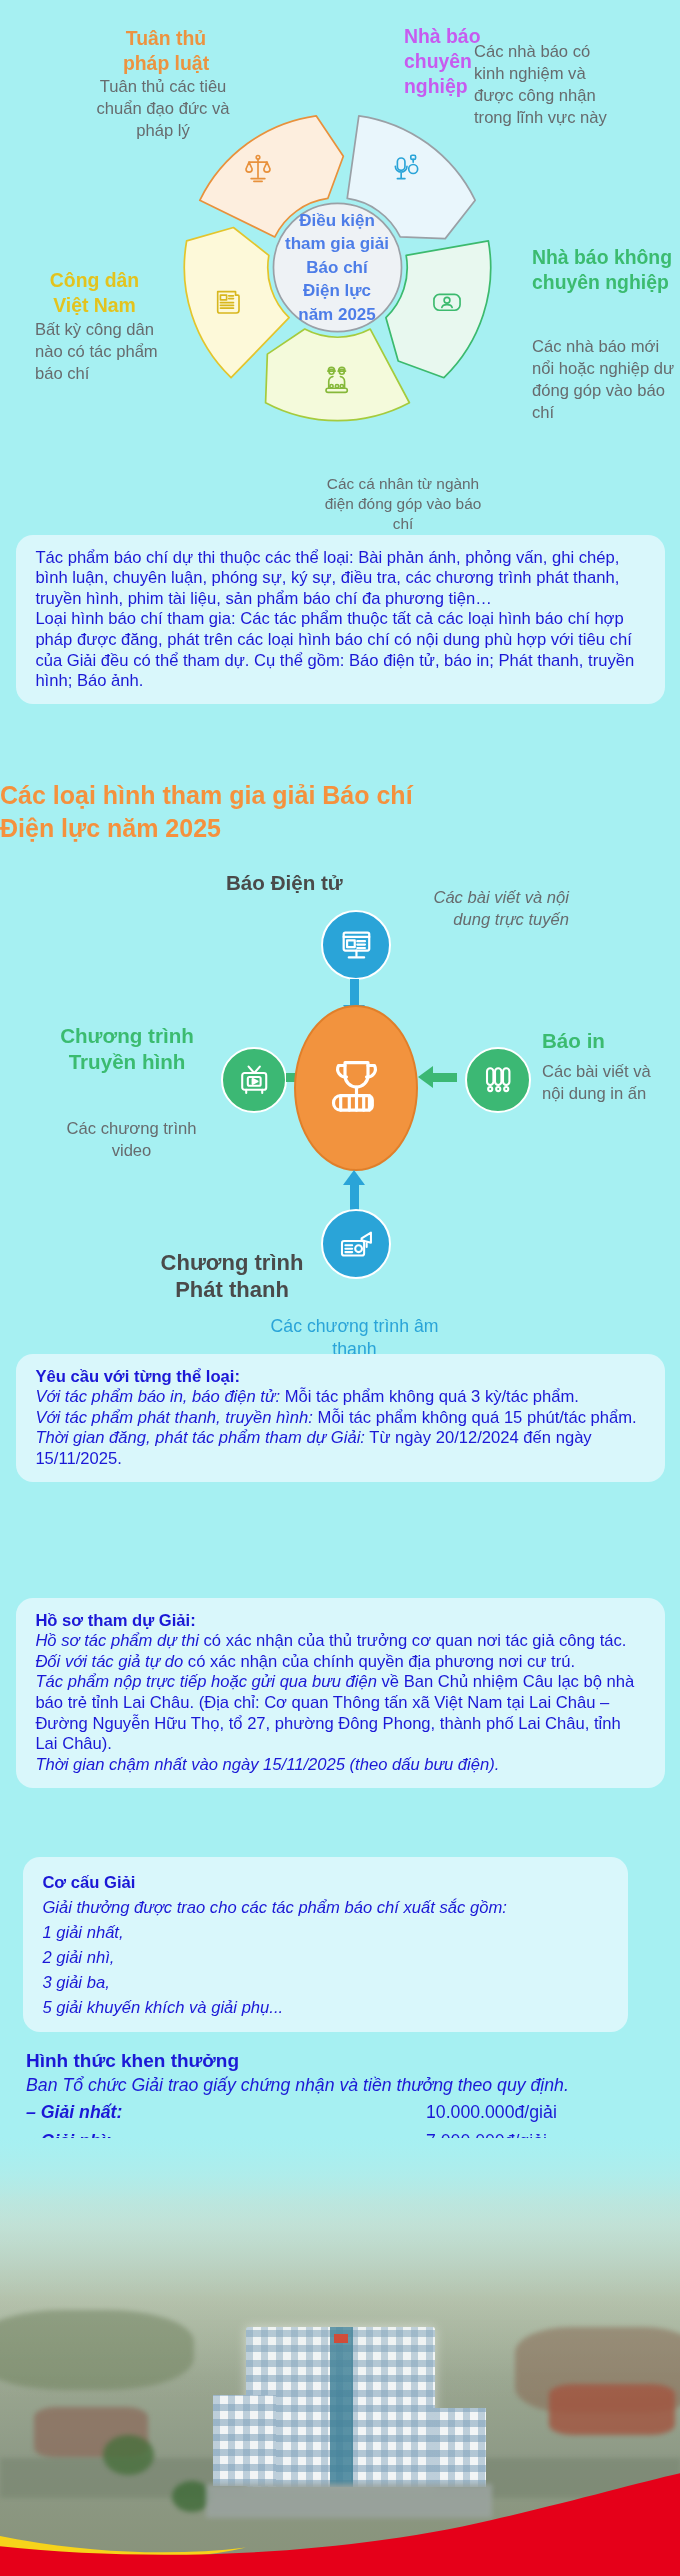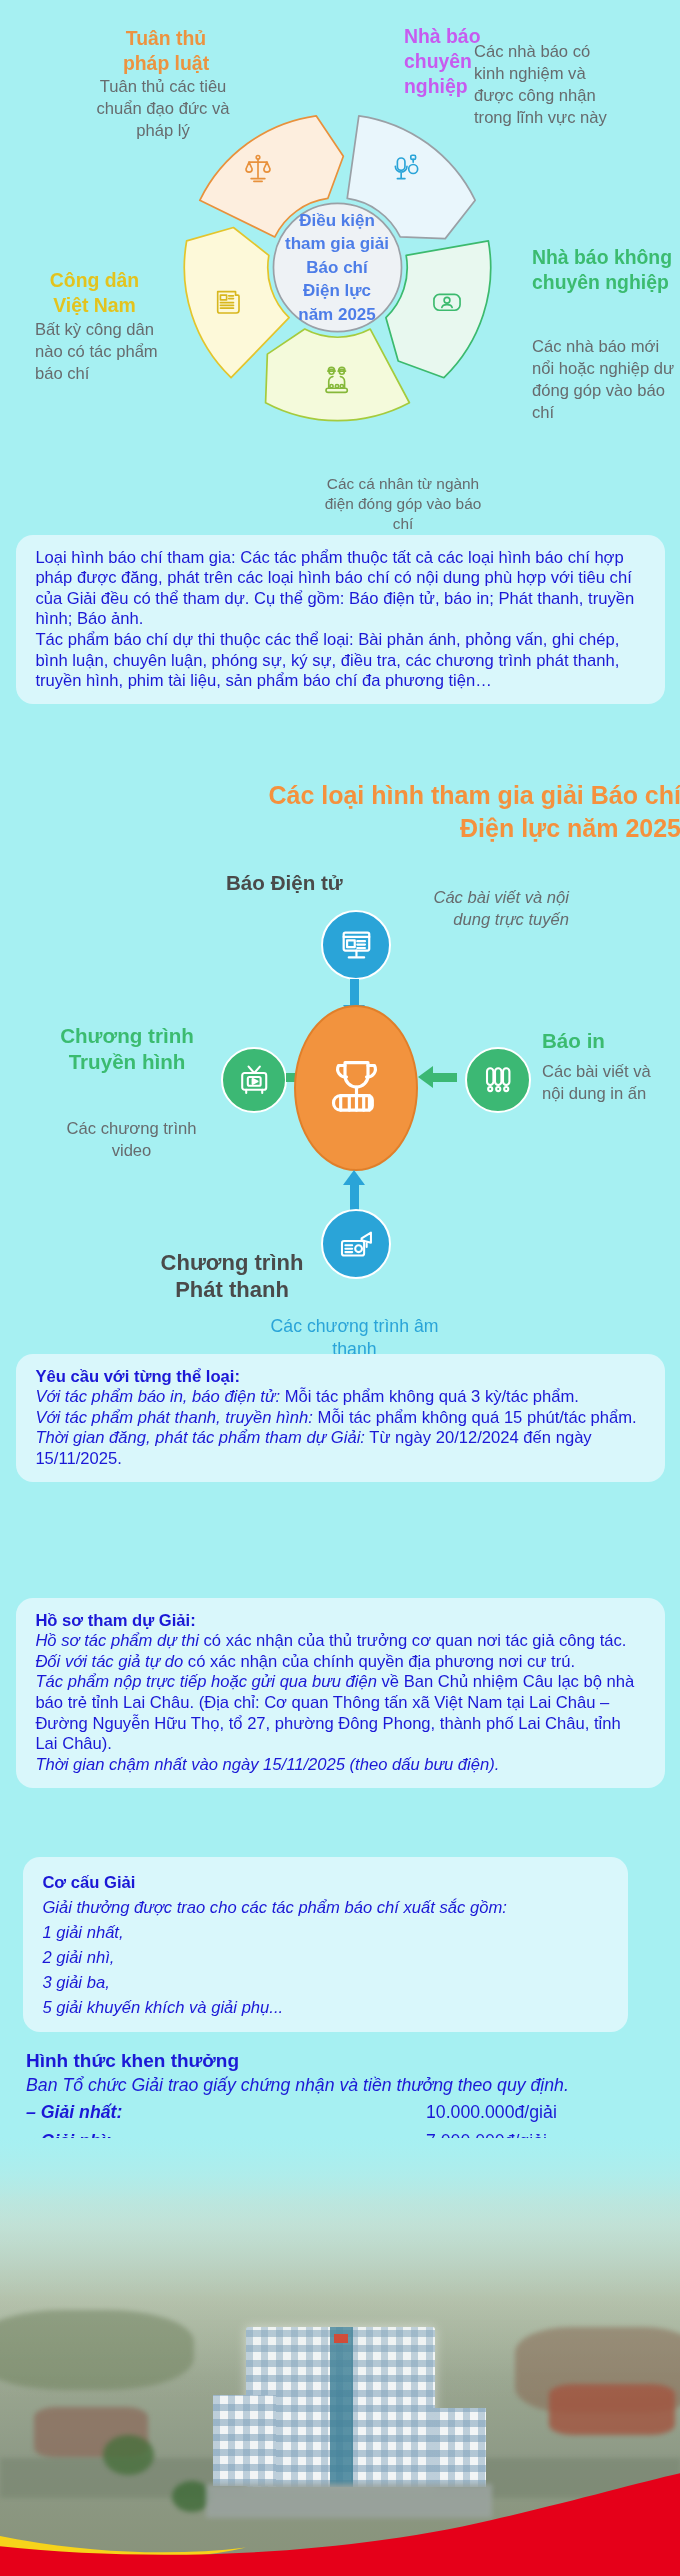--- a/index.html
+++ b/index.html
@@ -14,21 +14,21 @@
   .seg-title{position:absolute;font-weight:bold;font-size:19.4px;line-height:25px;}
   .seg-desc{position:absolute;color:#676b6e;font-size:16.6px;line-height:22px;}
   
   .card{position:absolute;background:#d9f7fb;border-radius:17px;padding:12.6px 19.4px;
         color:#1b18d6;font-size:16.6px;line-height:20.6px;}
   .card p{margin:0;}
   .card .hd{font-weight:bold;}
   .lead-i{font-style:italic;}
   .bold-i{font-weight:normal;font-style:italic;}
   
-  .sec-title{position:absolute;left:0;top:779px;width:681px;text-align:right;
+  .sec-title{position:absolute;left:0;top:779px;width:681px;text-align:left;
         color:#f5913d;font-weight:bold;font-size:25px;line-height:33px;}
   .node-circle{position:absolute;border-radius:50%;border:2.9px solid #ffffff;
         display:flex;align-items:center;justify-content:center;color:#fff;}
   .node-circle svg{width:62%;height:62%;}
   .blue-c{background:#2aa4d8;}
   .green-c{background:#3cb874;}
   .trophy-ell{position:absolute;left:294px;top:1005px;width:120px;height:162px;border-radius:50%;
         background:#f2933e;border:2.3px solid #e07f2a;display:flex;align-items:center;justify-content:center;color:#fff;}
   .trophy-ell svg{width:69px;height:69px;}
   .node-label{position:absolute;font-weight:bold;font-size:20.6px;line-height:26px;color:#4a4a4a;}
@@ -131,22 +131,22 @@
 
   <div class="seg-title" style="left:532px;top:245px;width:143px;color:#3bbb70;">Nhà báo không chuyên nghiệp</div>
   <div class="seg-desc" style="left:532px;top:336px;width:147px;">Các nhà báo mới nổi hoặc nghiệp dư đóng góp vào báo chí</div>
 
   <div class="seg-title" style="left:43px;top:268px;width:103px;text-align:center;color:#e3c31e;">Công dân Việt Nam</div>
   <div class="seg-desc" style="left:35px;top:319px;width:123px;text-align:left;">Bất kỳ công dân nào có tác phẩm báo chí</div>
 
   <div class="seg-desc" style="left:317px;top:474px;width:172px;text-align:center;font-size:15.4px;line-height:20px;">Các cá nhân từ ngành điện đóng góp vào báo chí</div>
 
   <div class="card" style="left:16px;top:535px;width:610px;">
+    <p> Tác phẩm báo chí dự thi thuộc các thể loại: Bài phản ánh, phỏng vấn, ghi chép, bình luận, chuyên luận, phóng sự, ký sự, điều tra, các chương trình phát thanh, truyền hình, phim tài liệu, sản phẩm báo chí đa phương tiện…</p>
     <p> Loại hình báo chí tham gia: Các tác phẩm thuộc tất cả các loại hình báo chí hợp pháp được đăng, phát trên các loại hình báo chí có nội dung phù hợp với tiêu chí của Giải đều có thể tham dự. Cụ thể gồm: Báo điện tử, báo in; Phát thanh, truyền hình; Báo ảnh.</p>
-    <p> Tác phẩm báo chí dự thi thuộc các thể loại: Bài phản ánh, phỏng vấn, ghi chép, bình luận, chuyên luận, phóng sự, ký sự, điều tra, các chương trình phát thanh, truyền hình, phim tài liệu, sản phẩm báo chí đa phương tiện…</p>
   </div>
 
   <div class="sec-title">
     <div>Các loại hình tham gia giải Báo chí</div>
     <div>Điện lực năm 2025</div>
   </div>
 
   <div class="node-label" style="left:226px;top:870px;">Báo Điện tử</div>
   <div class="node-desc" style="left:409px;top:887px;width:160px;text-align:right;font-style:italic;">Các bài viết và nội dung trực tuyến</div>
 

